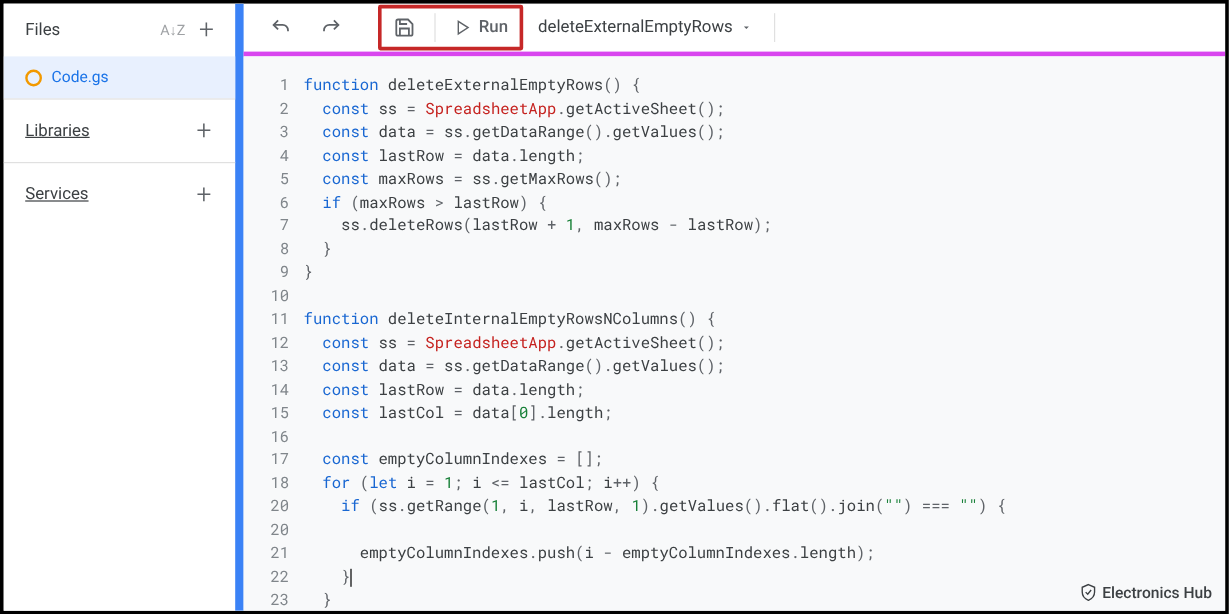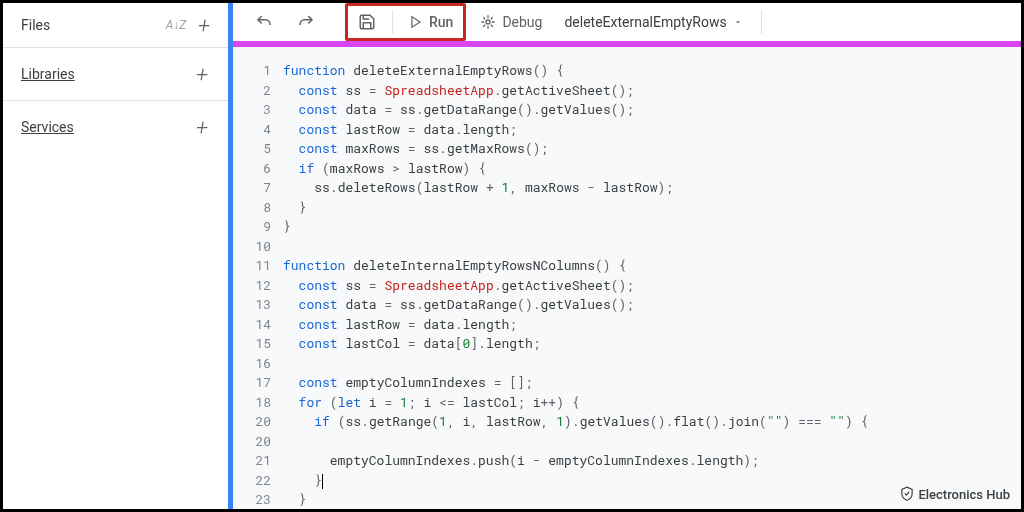--- a/index.html
+++ b/index.html
@@ -6,22 +6,22 @@
   body {
     font-family: Roboto, Arial, sans-serif;
     background: #fff;
     width: 1024px;
     height: 512px;
     overflow: hidden;
     border: 3px solid #000;
   }
   .app { display: flex; height: 100%; }
   .sidebar {
-    width: 230px;
-    border-right: 5px solid #3b82f6;
+    width: 200px;
+    border-right: 7px solid #3b82f6;
     display: flex;
     flex-direction: column;
     background: #fff;
   }
   .files-header {
     display: flex;
     align-items: center;
     padding: 10px 10px 10px 18px;
     height: 44px;
   }
@@ -31,21 +31,20 @@
     color: #3c4043;
   }
   .icon-btn {
     width: 28px; height: 28px;
     display: inline-flex;
     align-items: center;
     justify-content: center;
     color: #5f6368;
     cursor: pointer;
     border-radius: 4px;
-    font-style: italic;
   }
   .sort-icon { font-size: 12px; opacity: 0.6; }
   .plus-icon { font-size: 22px; font-weight: 300; }
   .file-item {
     display: flex;
     align-items: center;
     background: #e8f0fe;
     padding: 10px 18px;
     gap: 8px;
     cursor: pointer;
@@ -77,21 +76,21 @@
     display: flex;
     flex-direction: column;
     min-width: 0;
   }
   .toolbar {
     display: flex;
     align-items: center;
     height: 44px;
     padding: 0 12px;
     gap: 4px;
-    border-bottom: 6px solid #d946ef;
+    border-bottom: 4px solid #d946ef;
   }
   .tb-btn {
     display: inline-flex;
     align-items: center;
     gap: 6px;
     padding: 5px 10px;
     border-radius: 4px;
     color: #5f6368;
     font-size: 14px;
     cursor: pointer;
@@ -163,20 +162,24 @@
 </style>
 </head>
 <body>
 
 <div class="app">
   <aside class="sidebar">
     <div class="files-header">
       <span class="title">Files</span>
       <span class="icon-btn sort-icon">A↓Z</span>
       <span class="icon-btn plus-icon">+</span>
+    </div>
+    <div class="file-item">
+      <span class="dot"></span>
+      <span class="name">Code.gs</span>
     </div>
     <div class="section-row">
       <span class="label">Libraries</span>
       <span class="icon-btn plus-icon">+</span>
     </div>
     <div class="section-row">
       <span class="label">Services</span>
       <span class="icon-btn plus-icon">+</span>
     </div>
   </aside>
@@ -204,27 +207,20 @@
               <polyline points="7 3 7 8 15 8"></polyline>
             </svg>
         </span>
         <span class="divider"></span>
         <span class="tb-btn run-btn">
           <svg width="14" height="14" viewBox="0 0 24 24" fill="none" stroke="#5f6368" stroke-width="2">
               <polygon points="5 3 19 12 5 21 5 3"></polygon>
             </svg>
           <span>Run</span>
         </span>
-      </span>
-      <span class="tb-btn">
-        <svg width="16" height="16" viewBox="0 0 24 24" fill="none" stroke="#5f6368" stroke-width="2">
-            <circle cx="12" cy="12" r="3"></circle>
-            <path d="M12 2v4M12 18v4M4.93 4.93l2.83 2.83M16.24 16.24l2.83 2.83M2 12h4M18 12h4M4.93 19.07l2.83-2.83M16.24 7.76l2.83-2.83"></path>
-          </svg>
-        <span>Debug</span>
       </span>
       <span class="func-dd">
         <span>deleteExternalEmptyRows</span>
         <svg width="10" height="10" viewBox="0 0 24 24" fill="#5f6368">
             <path d="M7 10l5 5 5-5z"></path>
           </svg>
       </span>
       <span class="divider"></span>
     </div>
 

